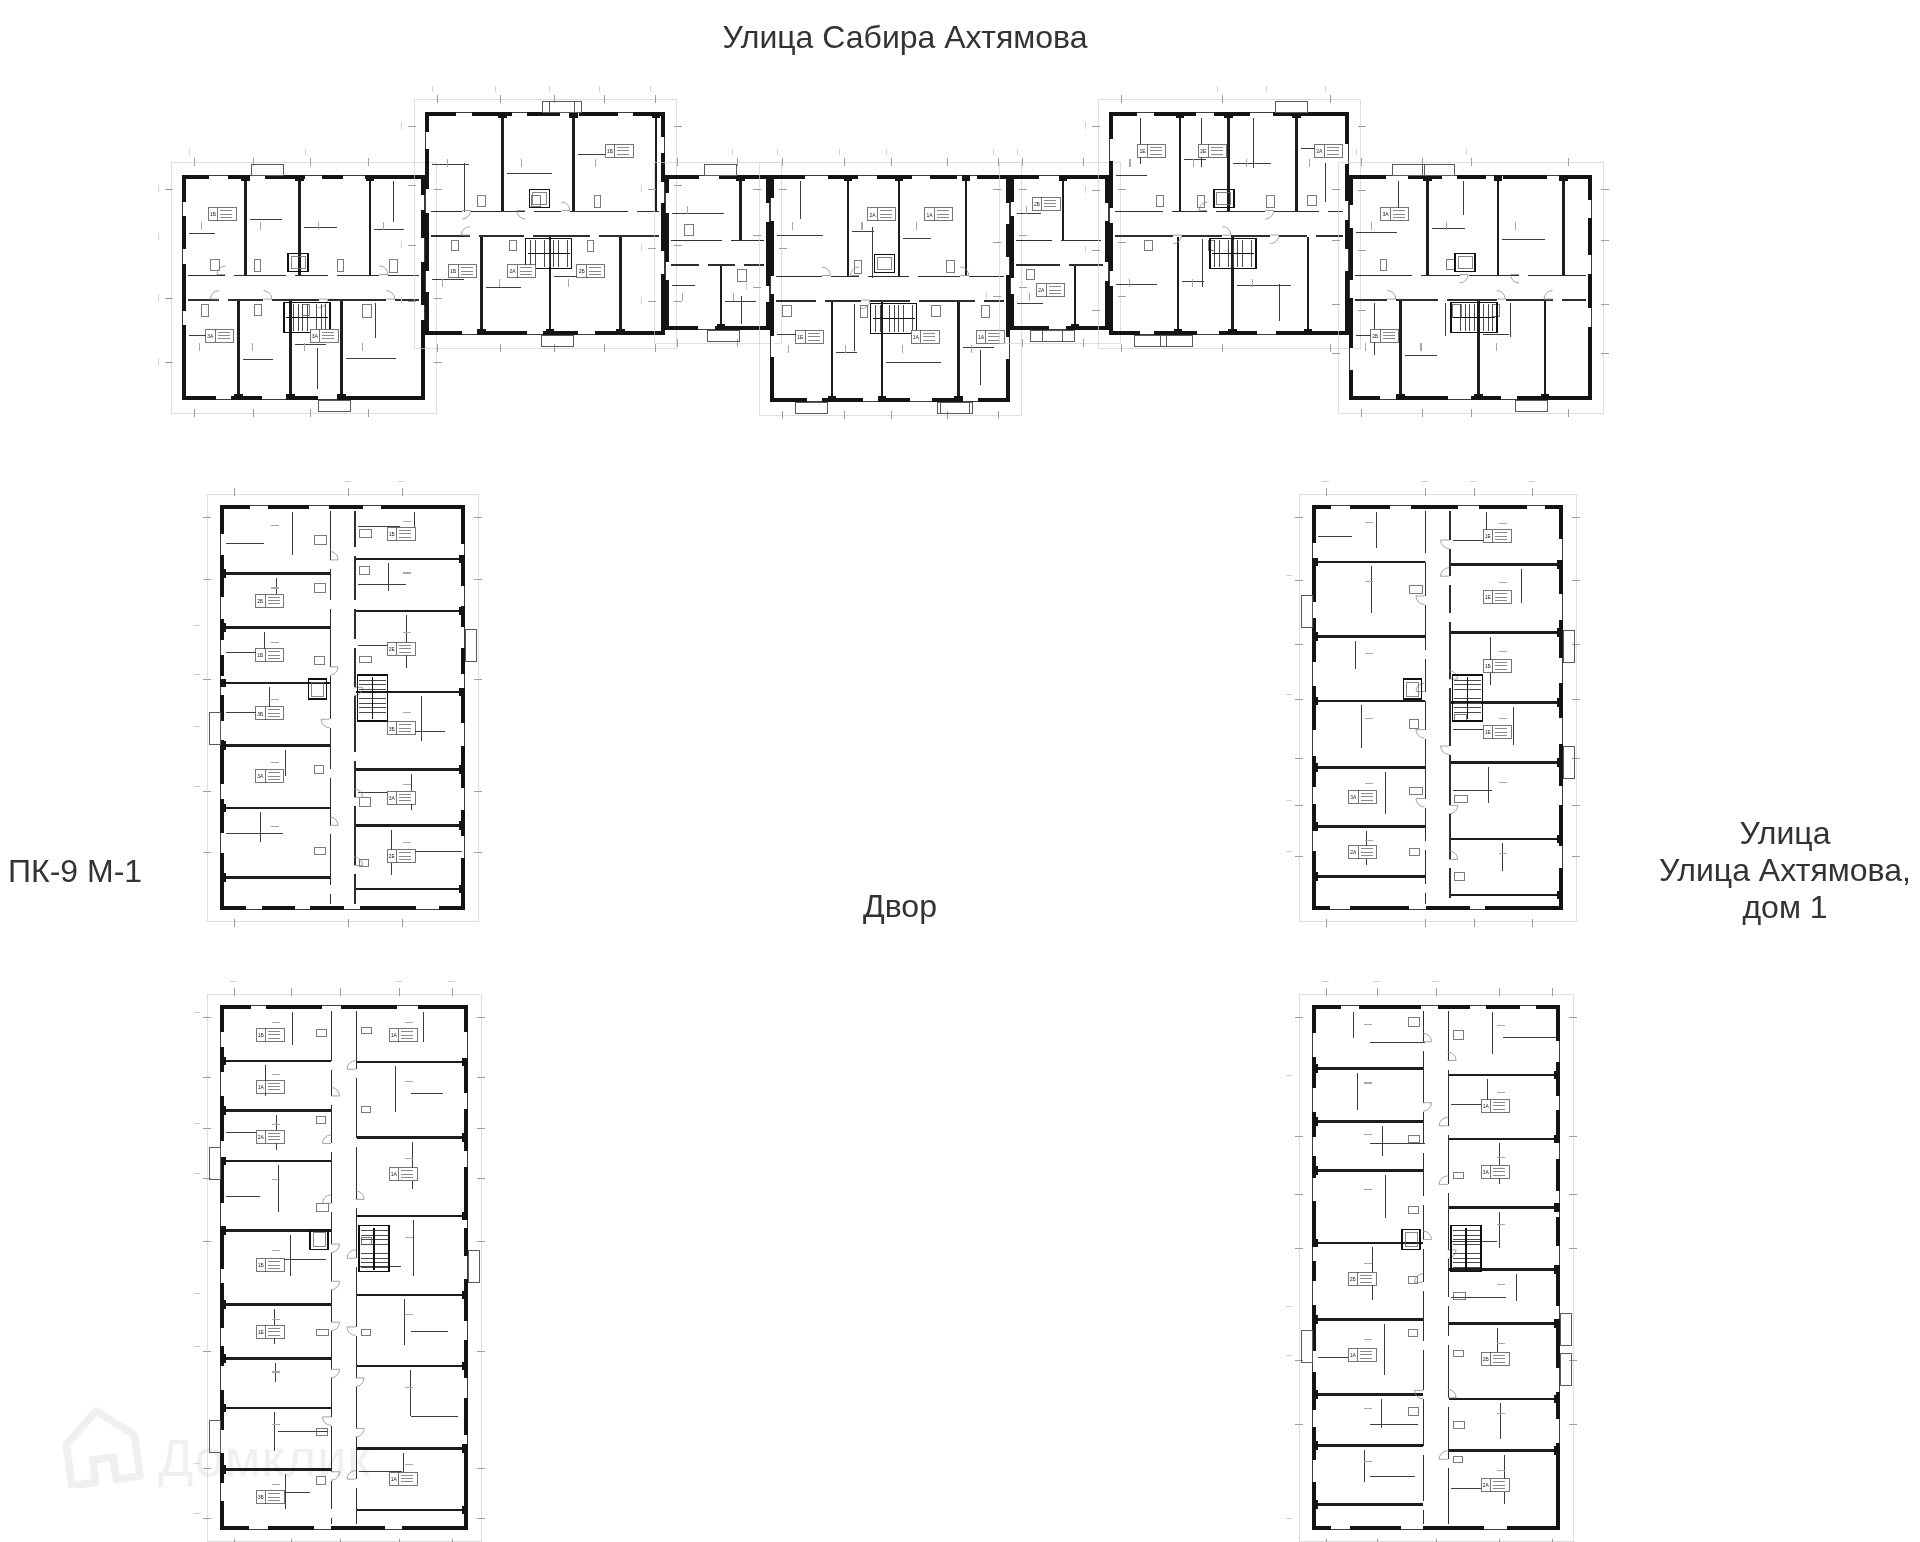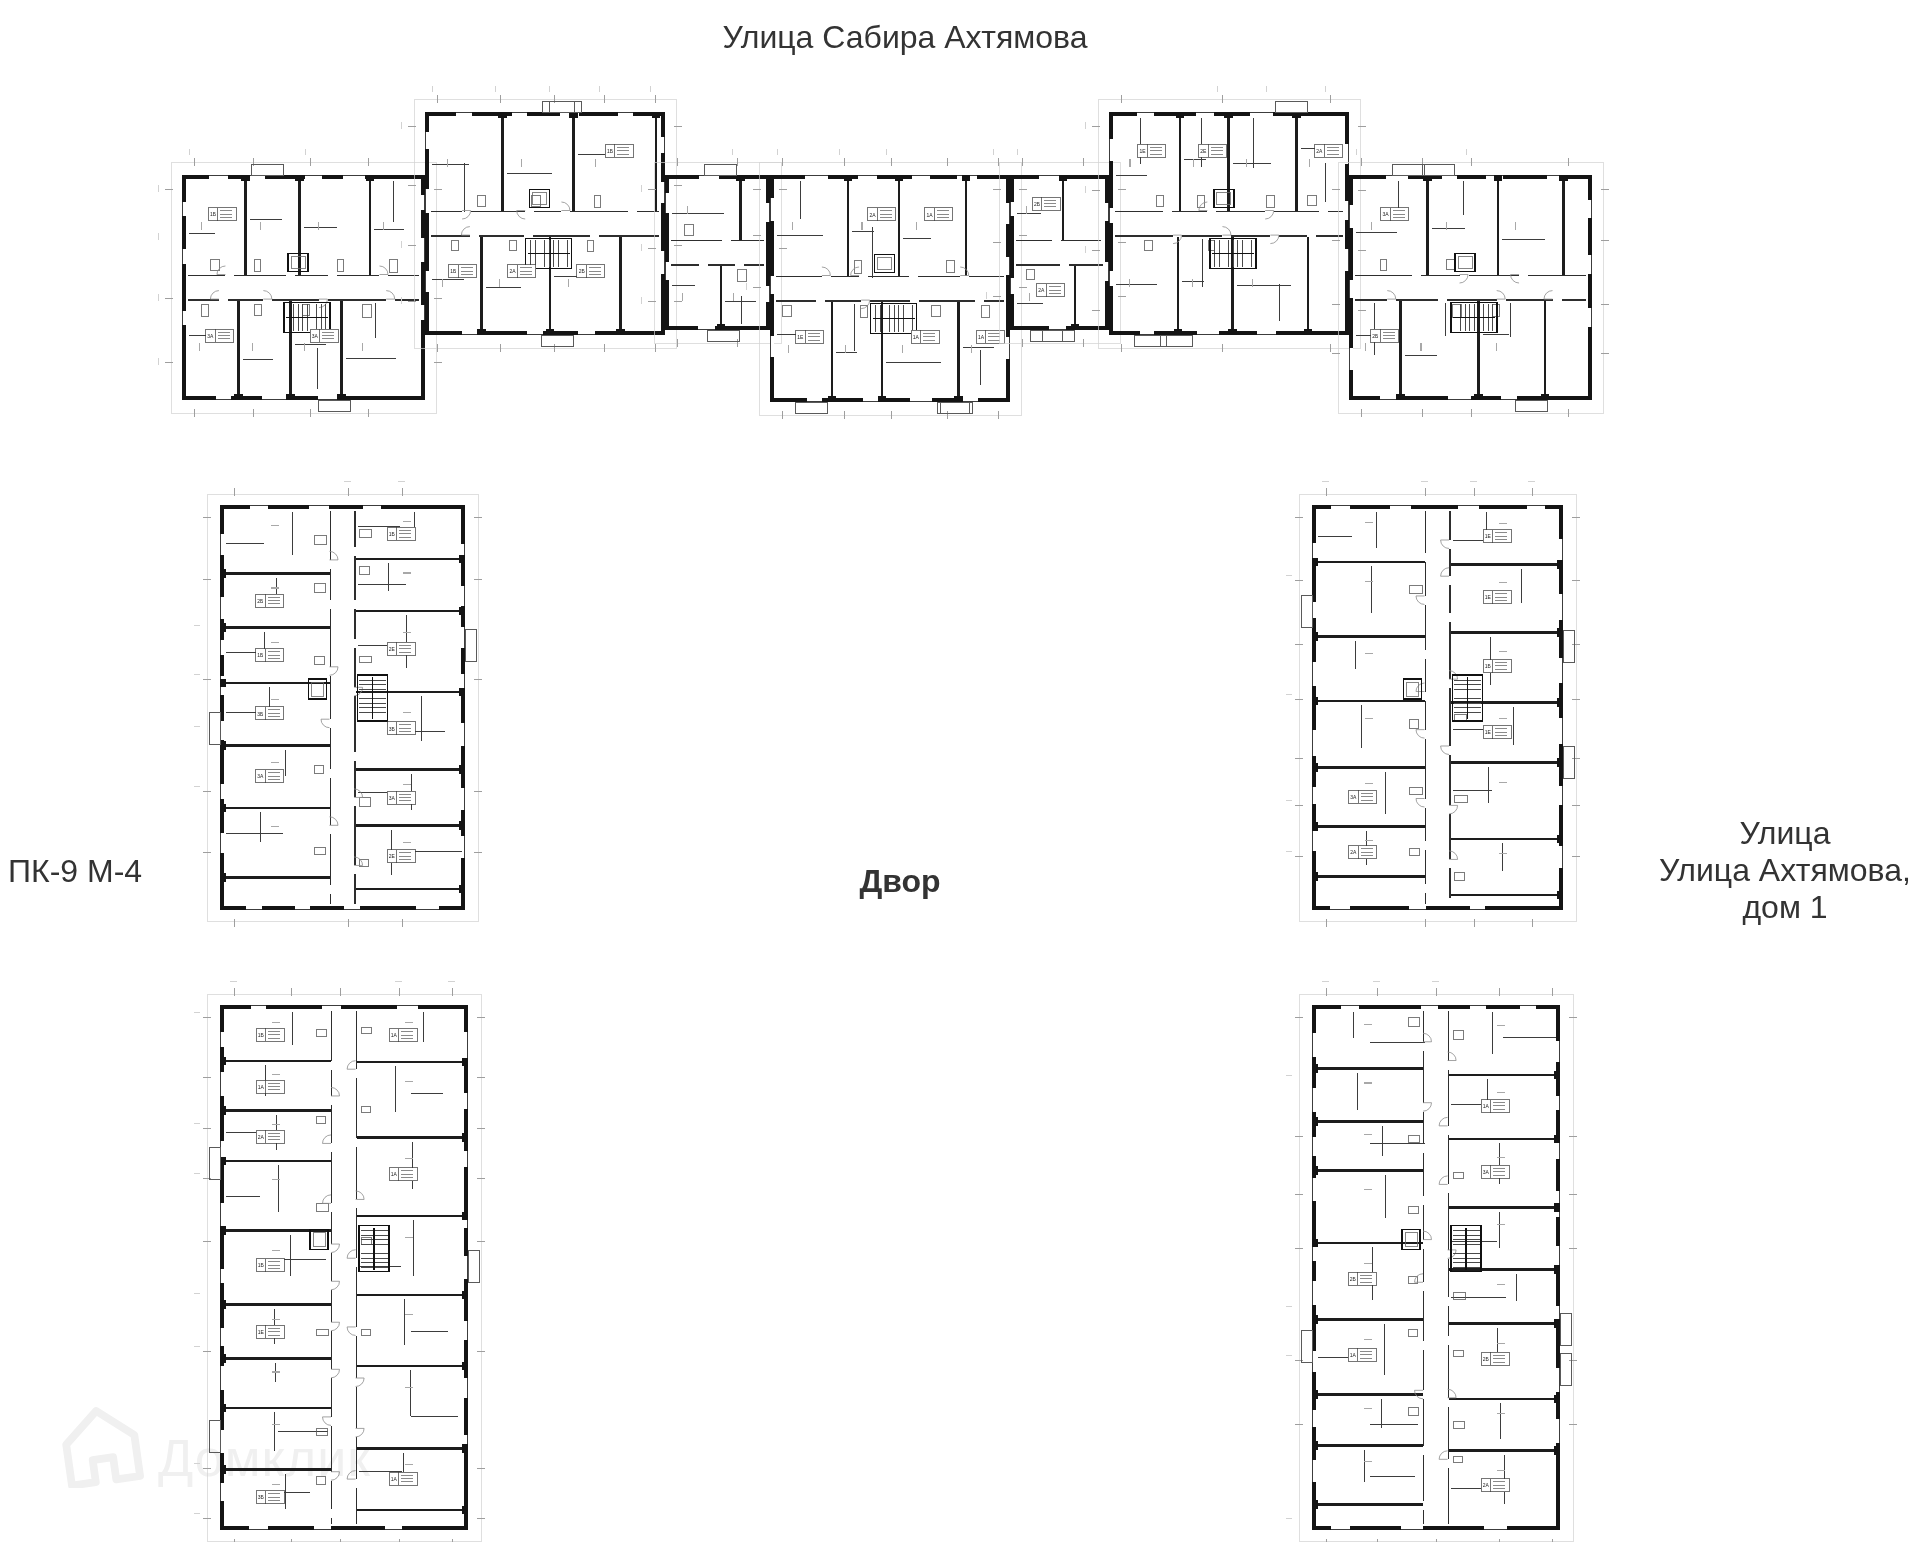--- a/index.html
+++ b/index.html
@@ -7,21 +7,21 @@
     position:relative;width:1920px;height:1542px;overflow:hidden;
     background:#ffffff;
     font-family:"Liberation Sans", sans-serif;
   }
   .lbl{
     position:absolute;color:var(--text-color,#333);
     font-size:32px;line-height:34px;white-space:nowrap;
   }
   .lbl-top{left:905px;top:20px;transform:translateX(-50%);}
   .lbl-left{left:8px;top:854px;}
-  .lbl-center{left:900px;top:864px;transform:translateX(-50%);font-weight:bold;}
+  .lbl-center{left:900px;top:889px;transform:translateX(-50%);}
   .lbl-right{left:1785px;top:815px;transform:translateX(-50%);text-align:center;line-height:37px;white-space:nowrap;}
   .watermark{position:absolute;left:58px;top:1402px;z-index:1;color:var(--wm-color,#f0f0f0);}
   .wm-icon{position:absolute;left:0;top:0;}
   .wm-text{position:absolute;left:100px;top:26px;font-size:52px;font-weight:500;letter-spacing:1px;}
   #plan-canvas{position:absolute;left:0;top:0;z-index:2;}
   .labels-layer{position:absolute;left:0;top:0;width:100%;height:100%;z-index:3;pointer-events:none;}
 </style>
 </head>
 <body>
 
@@ -1966,21 +1966,21 @@
           <text x="1485.8" y="1487.417703112792" font-size="5" fill="#222" text-anchor="middle" font-family="Liberation Sans, sans-serif">2А</text>
           <rect x="1493.1" y="1481.317703112792" width="12" height="1" fill="#8a8a8a"></rect>
           <rect x="1493.1" y="1484.7177031127922" width="12" height="1" fill="#8a8a8a"></rect>
           <rect x="1493.1" y="1488.117703112792" width="12" height="1" fill="#8a8a8a"></rect>
         </g>
       </g>
     </svg>
 
   <div class="labels-layer">
     <div class="lbl lbl-top">Улица Сабира Ахтямова</div>
-    <div class="lbl lbl-left">ПК-9 М-4</div>
+    <div class="lbl lbl-left">ПК-9 М-1</div>
     <div class="lbl lbl-center">Двор</div>
     <div class="lbl lbl-right">
       <div>Улица</div>
       <div>Улица Ахтямова,</div>
       <div>дом 1</div>
     </div>
   </div>
 </div>
 
 </body></html>

